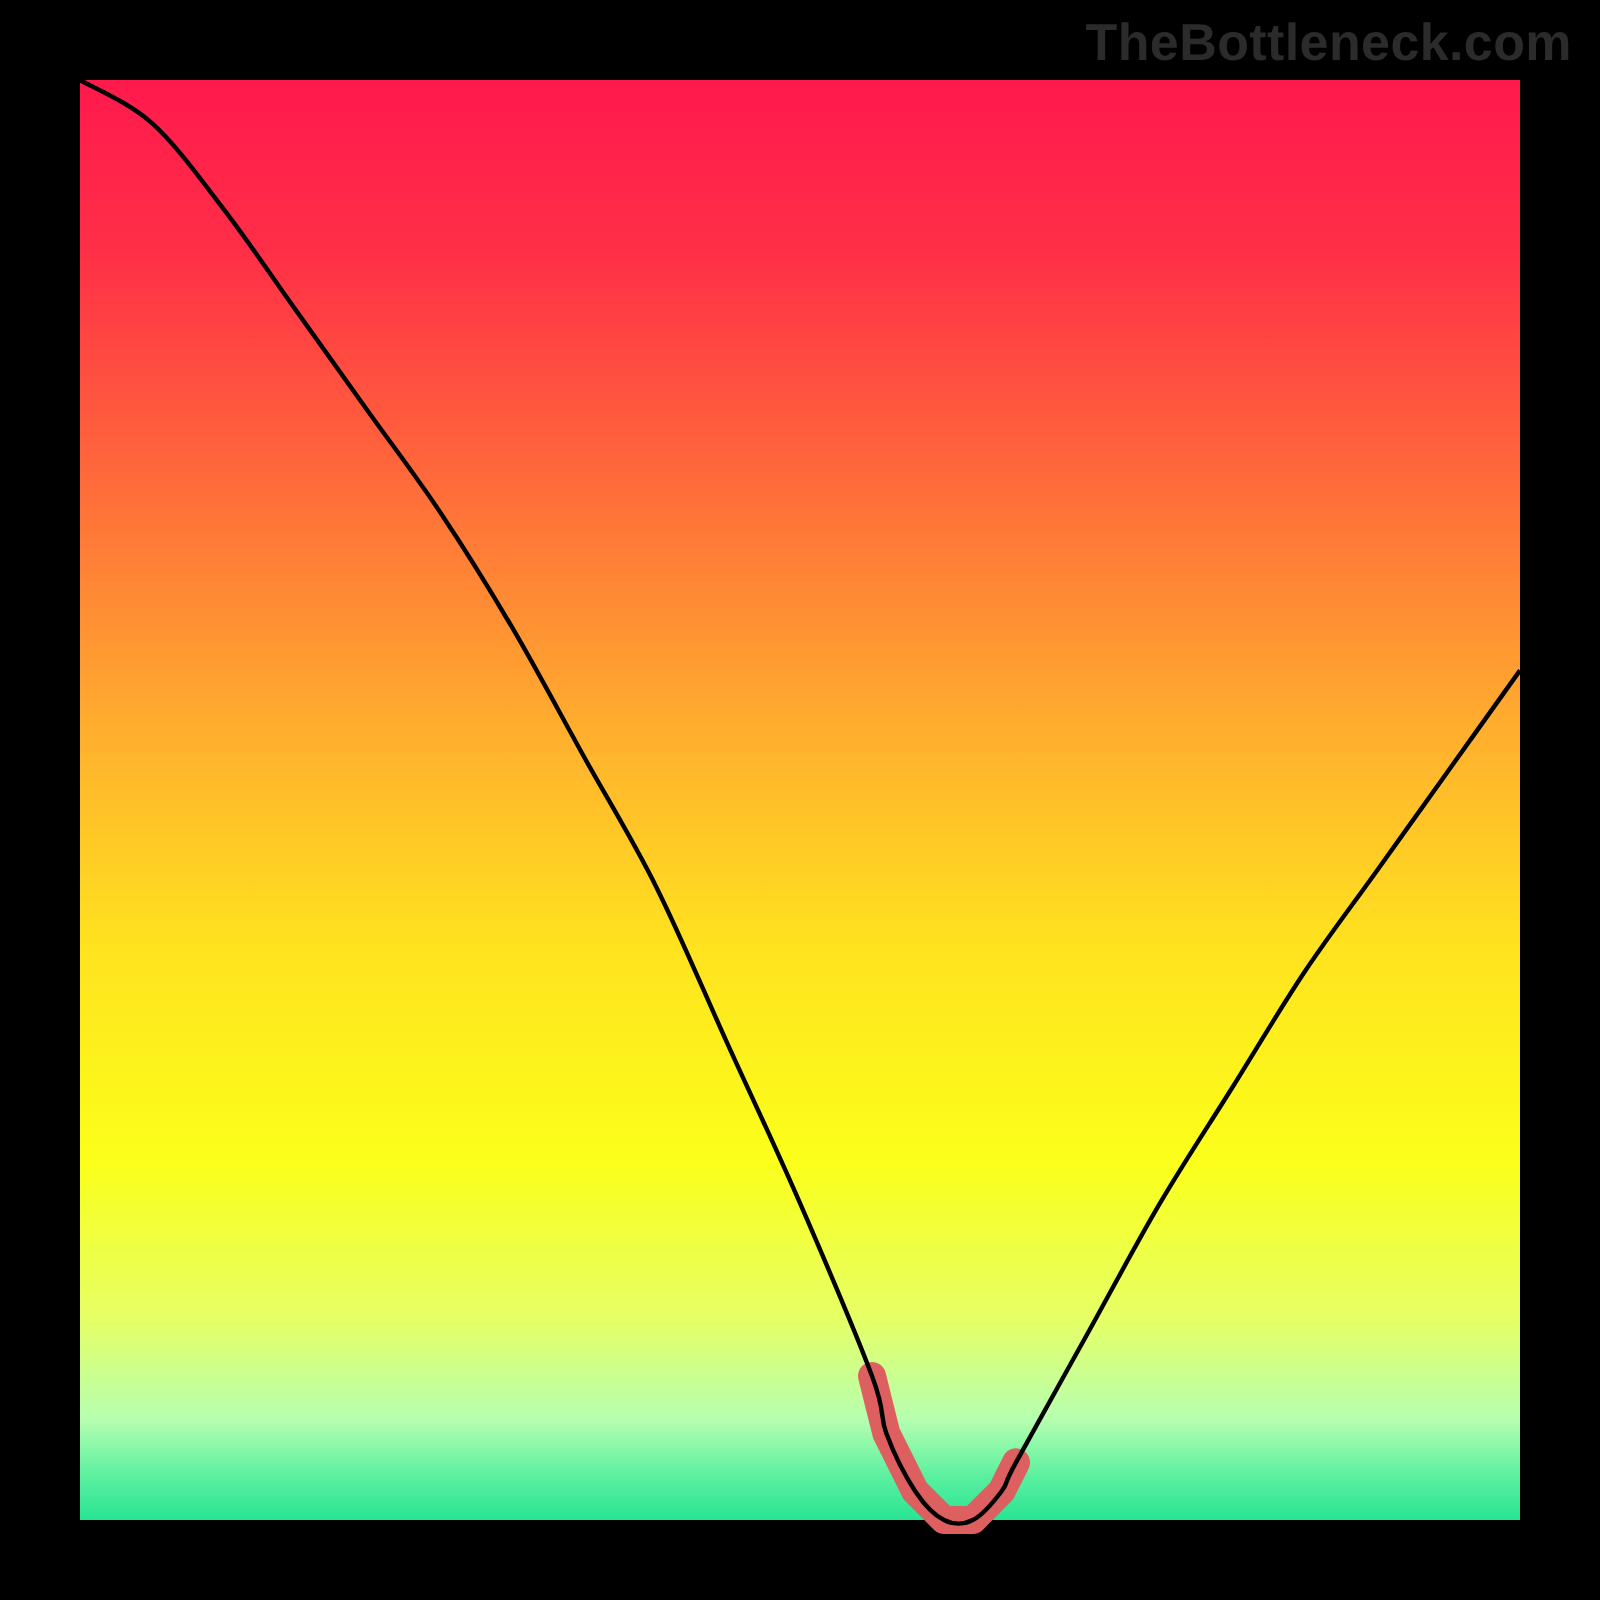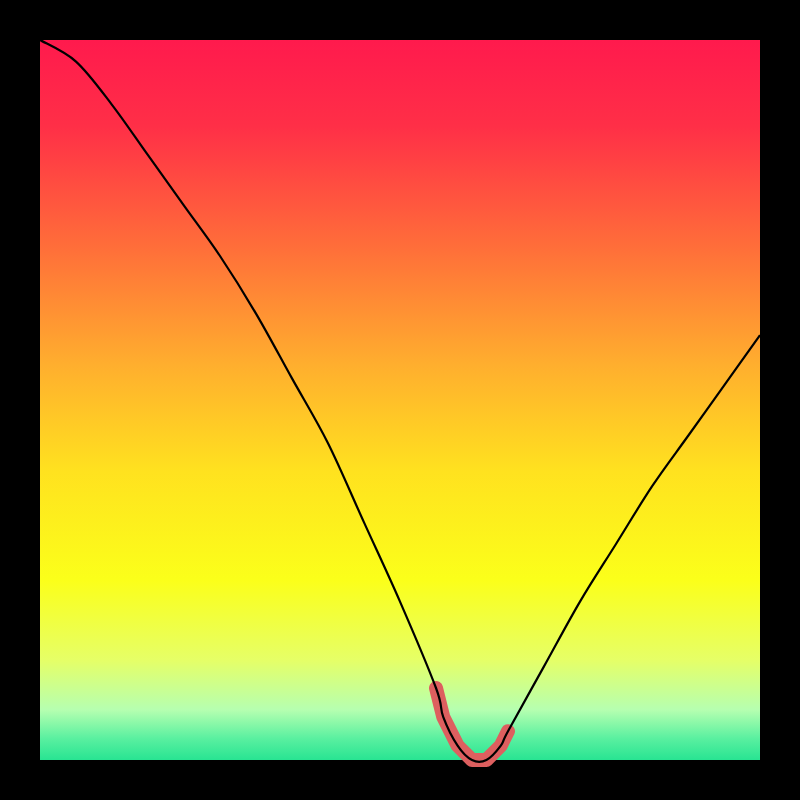--- a/index.html
+++ b/index.html
@@ -79,13 +79,14 @@
             <stop offset="100%" stop-color="#28e492"></stop>
           </linearGradient>
       </defs>
       <rect x="0" y="0" width="720" height="720" fill="url(#bg-grad)"></rect>
     </svg>
     <svg class="curve-svg" viewBox="0 0 720 720" preserveAspectRatio="none">
       <path class="valley-highlight" d="M 396.00000000000006 648 L 403.20000000000005 676.8 L 417.59999999999997 705.6 L 432 720 L 446.4 720 L 460.8 705.6 L 468 691.2" stroke="#dd5f5f"></path>
       <path class="main-curve" d="M 0 0 C 6 3.6000000000000036, 24 10.800000000000031, 36 21.600000000000023 C 48 32.40000000000001, 60 49.19999999999995, 72 64.79999999999995 C 84 80.39999999999996, 96 98.40000000000003, 108 115.20000000000005 C 120 132.00000000000006, 132 148.8, 144 165.60000000000002 C 156 182.40000000000003, 168 198.00000000000006, 180 216.00000000000006 C 192 234.00000000000006, 204 253.20000000000005, 216 273.6 C 228 294, 239.99999999999997 316.79999999999995, 251.99999999999997 338.4 C 264 360, 276 379.2, 288 403.2 C 300 427.2, 312 456, 324 482.4 C 336 508.79999999999995, 348 534, 360 561.6 C 372 589.2, 388.80000000000007 628.8, 396.00000000000006 648 C 403.20000000000005 667.2, 399.6000000000001 667.1999999999999, 403.20000000000005 676.8 C 406.8 686.4, 412.79999999999995 698.4, 417.59999999999997 705.6 C 422.4 712.8000000000001, 427.2 717.6, 432 720 C 436.8 722.4, 441.59999999999997 722.4, 446.4 720 C 451.2 717.6, 457.2 710.4, 460.8 705.6 C 464.40000000000003 700.8000000000001, 460.8 704.4000000000001, 468 691.2 C 475.2 678, 491.99999999999994 648, 503.99999999999994 626.4 C 516 604.8, 528 582, 540 561.6 C 552 541.2, 564 523.2, 576 504 C 588 484.8, 600 464.4, 612 446.4 C 624 428.4, 636 412.8, 648 396 C 660 379.2, 672 362.4, 684 345.59999999999997 C 696 328.79999999999995, 714 303.6, 720 295.20000000000005" stroke="#000000"></path>
     </svg>
   </div>
+  <div class="watermark">TheBottleneck.com</div>
 </div>
 
 </body></html>

